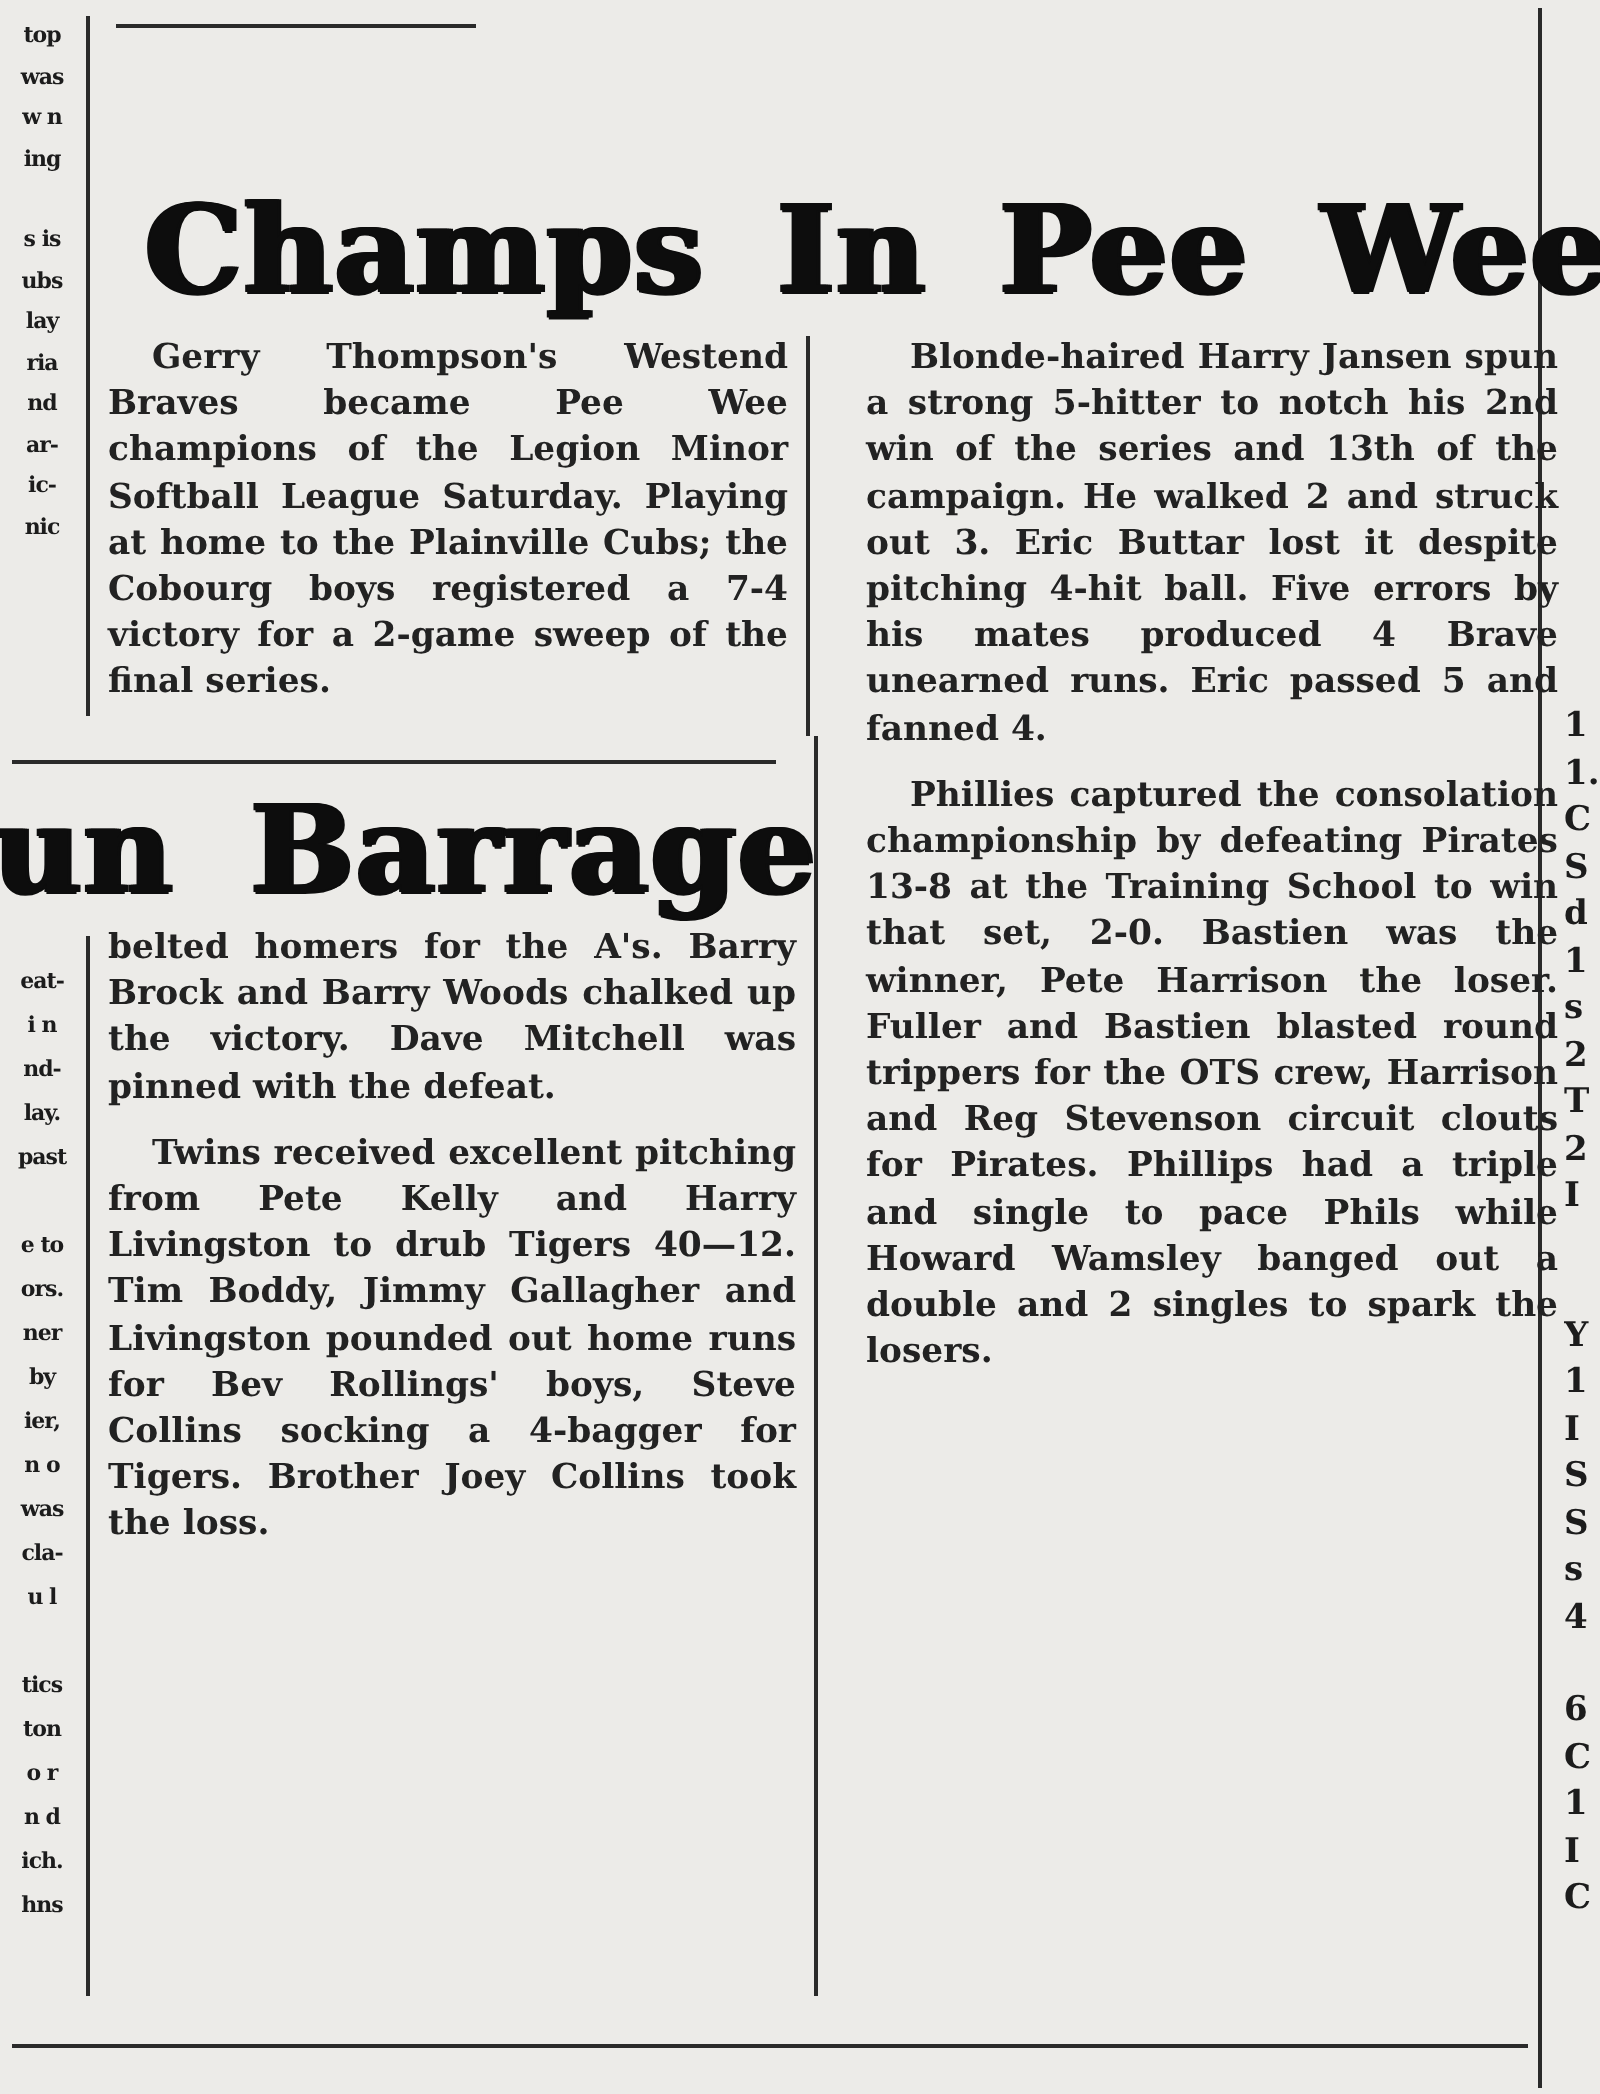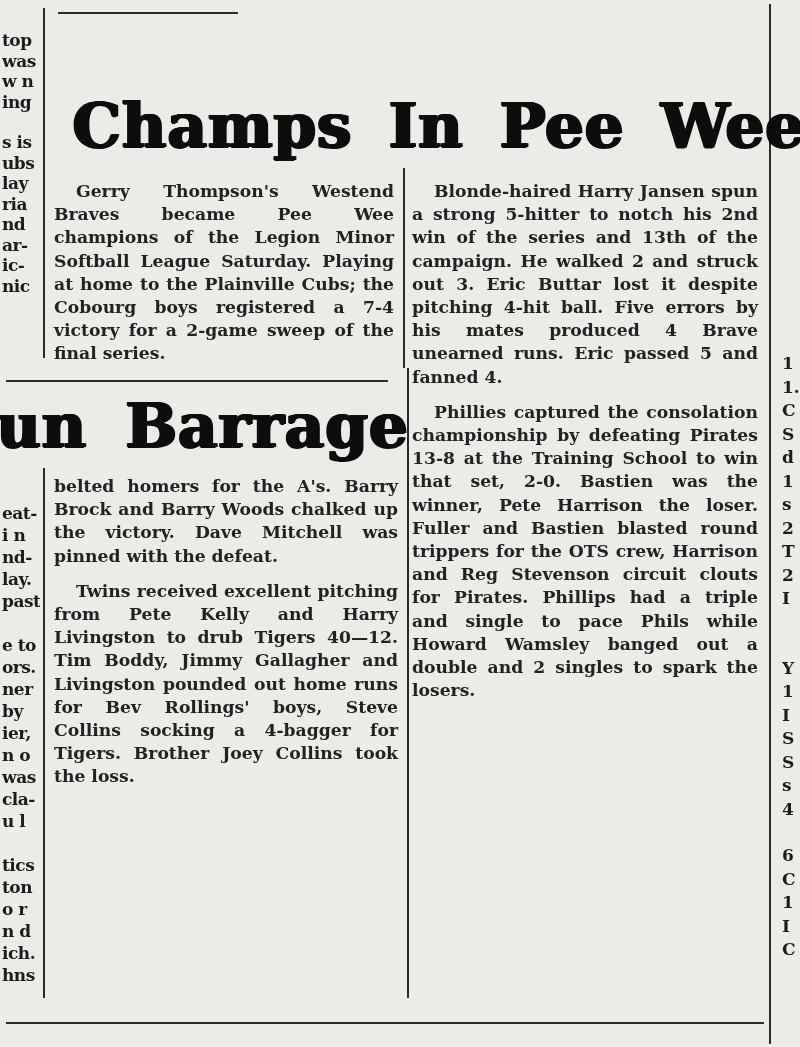--- a/index.html
+++ b/index.html
@@ -7,35 +7,35 @@
     width: 800px; height: 1047px; overflow: hidden; position: relative;
     background: #ecebe8;
     font-family: "DejaVu Serif", "Liberation Serif", serif;
     color: #1c1c1c;
   }
   .page { position: absolute; inset: 0; }
   .vrule { position: absolute; width: 2px; background: #2a2a2a; }
   .hrule { position: absolute; height: 2px; background: #2a2a2a; }
 
   
-  .frag-col { position: absolute; left: 2px; width: 38px; font-size: 17px; line-height: 20.5px; font-weight: bold; text-align: left; overflow: hidden; white-space: nowrap; letter-spacing: -0.5px; margin-top: 22px; }
+  .frag-col { position: absolute; left: 2px; width: 38px; font-size: 11px; line-height: 20.5px; font-weight: bold; text-align: center; overflow: hidden; white-space: nowrap; letter-spacing: -0.5px; }
   .frag-col span { display: block; }
   .frag-right { position: absolute; left: 782px; width: 18px; font-size: 17px; line-height: 23.5px; font-weight: bold; overflow: hidden; white-space: nowrap; }
   .frag-right span { display: block; }
 
   .headline {
     position: absolute; font-family: "DejaVu Serif", "Liberation Serif", serif; font-weight: 900;
     color: #0d0d0d; white-space: nowrap; letter-spacing: 1px;
     text-shadow: 1px 0 0 #0d0d0d, -1px 0 0 #0d0d0d, 0 1px 0 #0d0d0d, 2px 0 0 #0d0d0d;
   }
   .col-text {
     position: absolute; font-size: 17.2px; line-height: 23.2px; text-align: justify;
     font-weight: bold; color: #222;
   }
-  .col-text p { margin: 12px 0 10px 0; text-indent: 22px; }
+  .col-text p { margin: 0 0 10px 0; text-indent: 22px; }
   .col-text p.noindent { text-indent: 0; }
 </style>
 </head>
 <body>
 
 <div class="page">
 
   <div class="vrule" style="left:43px; top:8px; height:350px;"></div>
   <div class="vrule" style="left:43px; top:468px; height:530px;"></div>
   <div class="vrule" style="left:403px; top:168px; height:200px;"></div>
@@ -115,21 +115,21 @@
     <span>I</span>
     <span>C</span>
   </div>
 
   <div class="headline" style="left:72px; top:90px; font-size:61px; line-height:72px; word-spacing:14px;">Champs In Pee Wee</div>
 
   <div class="col-text" style="left:54px; top:168px; width:340px;">
     <p>Gerry Thompson's Westend Braves became Pee Wee champions of the Legion Minor Softball League Saturday. Playing at home to the Plainville Cubs; the Cobourg boys registered a 7-4 victory for a 2-game sweep of the final series.</p>
   </div>
 
-  <div class="col-text" style="left:412px; top:168px; width:346px;">
+  <div class="col-text" style="left:433px; top:168px; width:346px;">
     <p>Blonde-haired Harry Jansen spun a strong 5-hitter to notch his 2nd win of the series and 13th of the campaign. He walked 2 and struck out 3. Eric Buttar lost it despite pitching 4-hit ball. Five errors by his mates produced 4 Brave unearned runs. Eric passed 5 and fanned 4.</p>
     <p>Phillies captured the consolation championship by defeating Pirates 13-8 at the Training School to win that set, 2-0. Bastien was the winner, Pete Harrison the loser. Fuller and Bastien blasted round trippers for the OTS crew, Harrison and Reg Stevenson circuit clouts for Pirates. Phillips had a triple and single to pace Phils while Howard Wamsley banged out a double and 2 singles to spark the losers.</p>
   </div>
 
   <div class="headline" style="left:-4px; top:390px; font-size:61px; line-height:72px; word-spacing:16px;">un Barrage</div>
 
   <div class="col-text" style="left:54px; top:463px; width:344px;">
     <p class="noindent">belted homers for the A's. Barry Brock and Barry Woods chalked up the victory. Dave Mitchell was pinned with the defeat.</p>
     <p>Twins received excellent pitching from Pete Kelly and Harry Livingston to drub Tigers 40—12. Tim Boddy, Jimmy Gallagher and Livingston pounded out home runs for Bev Rollings' boys, Steve Collins socking a 4-bagger for Tigers. Brother Joey Collins took the loss.</p>
   </div>

